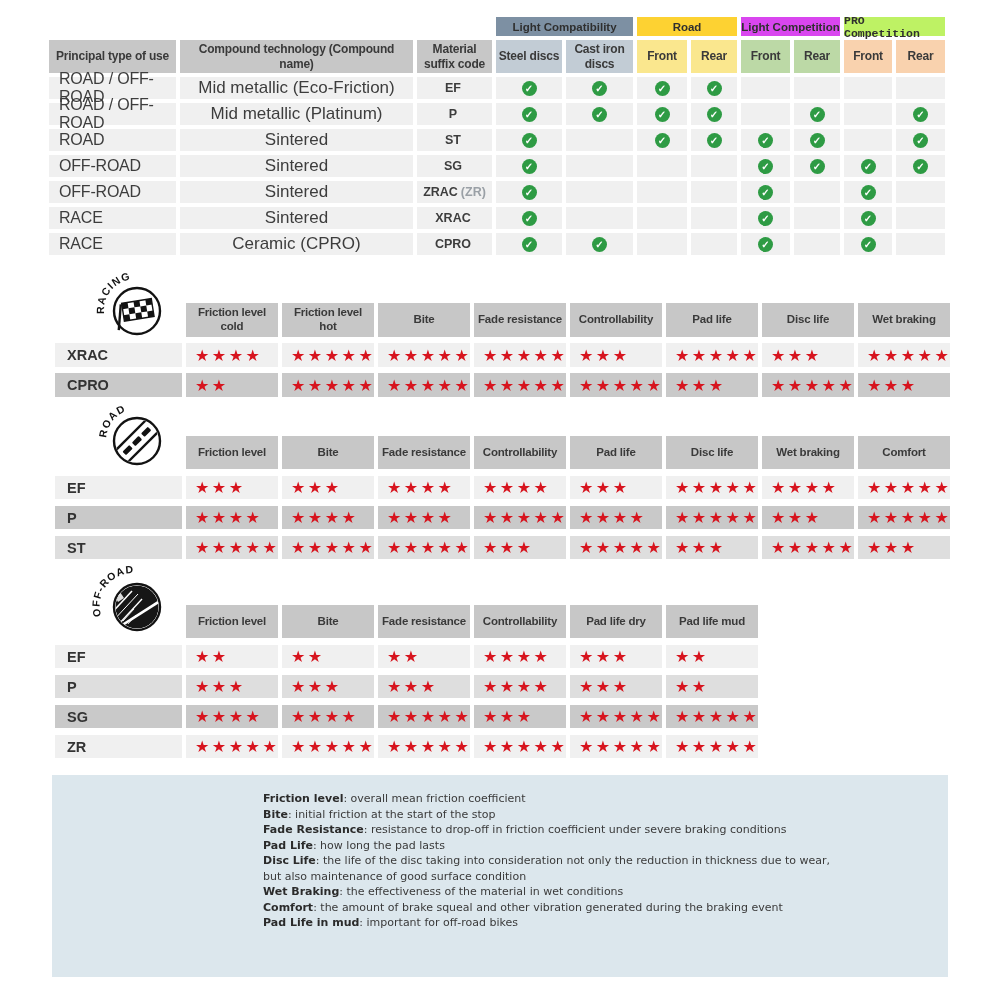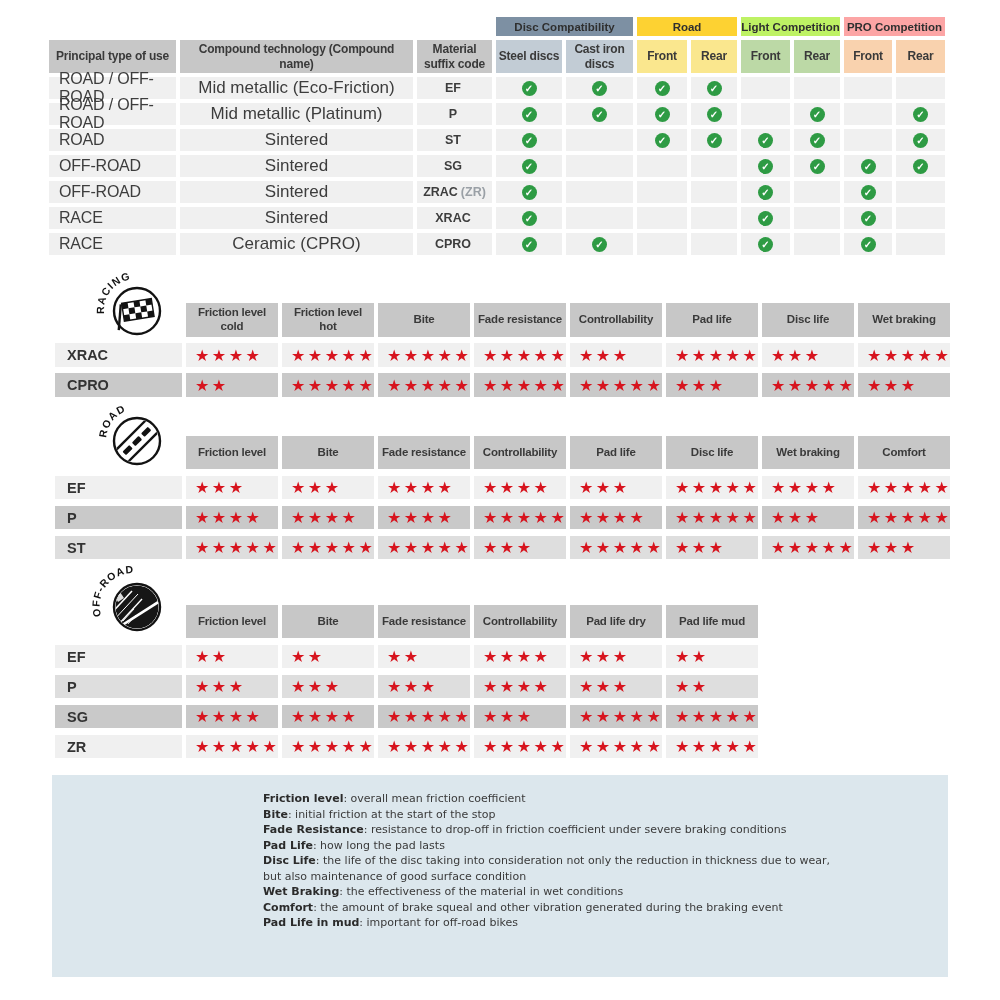--- a/index.html
+++ b/index.html
@@ -7,22 +7,22 @@
        font-family:"Liberation Sans",sans-serif;color:#3d3d3d;overflow:hidden;}
 
   
   .compat{position:absolute;left:49px;top:17px;display:grid;
     grid-template-columns:127px 233px 75px 66px 67px 50px 46px 49px 46px 48px 49px;
     grid-template-rows:19px 33px repeat(7,22px);gap:4px;}
   .gh{display:flex;align-items:center;justify-content:center;
       font-size:11.5px;font-weight:bold;color:#2f2f2f;}
   .gh.disc{background:#7d90a3;}
   .gh.roadh{background:#fdd232;}
-  .gh.lighth{background:#bef264;}
-  .gh.proh{background:#fca5a5;}
+  .gh.lighth{background:#d946ef;}
+  .gh.proh{background:#bef264;font-family:Liberation Mono, monospace;}
   .ch{background:#c7c7c7;display:flex;align-items:center;justify-content:center;
       text-align:center;font-size:12px;font-weight:bold;color:#3a3a3a;
       line-height:1.18;padding:0 2px;letter-spacing:-0.2px;}
   .ch.disc-s{background:#c2ccd5;}
   .ch.road-s{background:#fae78e;}
   .ch.light-s{background:#bcd9a6;}
   .ch.pro-s{background:#f9d2ae;}
   .cell{background:#f0f0f0;display:flex;align-items:center;justify-content:center;
         font-size:12.5px;color:#3d3d3d;}
   .cell.use{justify-content:flex-start;padding-left:10px;font-size:16px;letter-spacing:-0.2px;}
@@ -65,21 +65,21 @@
   .legend-title{color:#d02032;font-weight:bold;font-size:12.5px;
                 letter-spacing:.4px;margin-bottom:7px;}
   .legend-line{font-size:11px;line-height:15.5px;white-space:nowrap;}
   .legend-line b{color:#2b2b2b;}
 </style>
 </head>
 <body>
 
 <div class="compat">
   <div style="grid-column:1/4"></div>
-  <div class="gh disc" style="grid-column:4/6">Disc Compatibility</div>
+  <div class="gh disc" style="grid-column:4/6">Light Compatibility</div>
   <div class="gh roadh" style="grid-column:6/8">Road</div>
   <div class="gh lighth" style="grid-column:8/10">Light Competition</div>
   <div class="gh proh" style="grid-column:10/12">PRO Competition</div>
 
   <div class="ch">Principal type of use</div>
   <div class="ch">Compound technology (Compound name)</div>
   <div class="ch">Material suffix code</div>
   <div class="ch disc-s">Steel discs</div>
   <div class="ch disc-s">Cast iron discs</div>
   <div class="ch road-s">Front</div>

